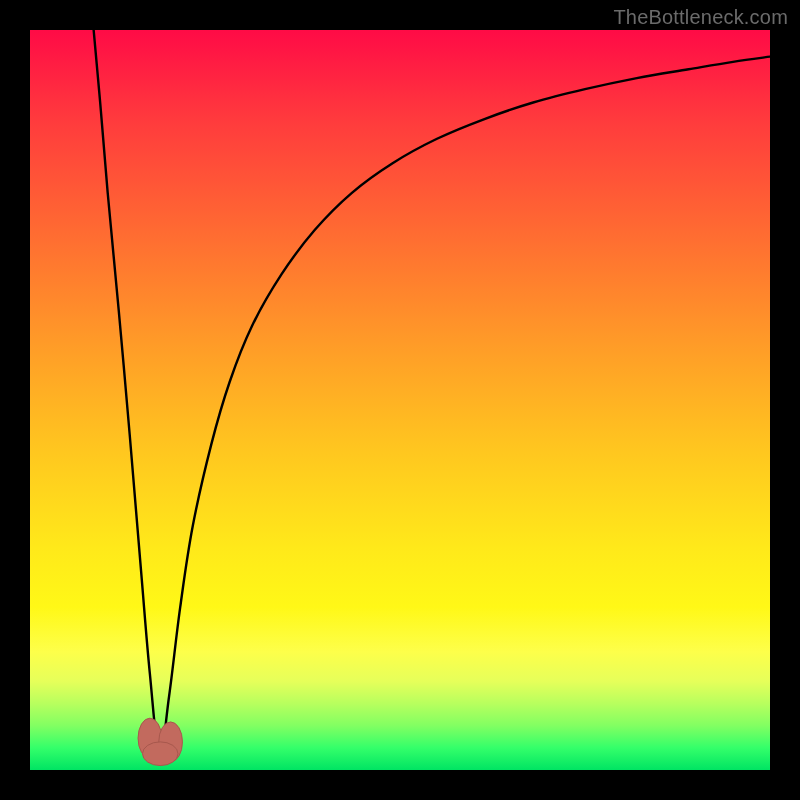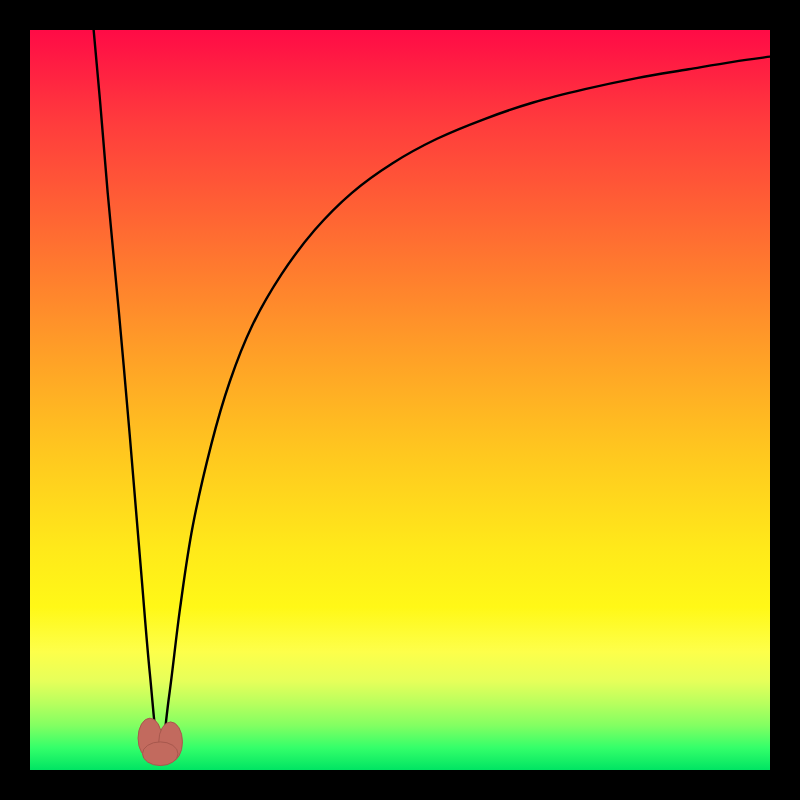--- a/index.html
+++ b/index.html
@@ -56,20 +56,21 @@
     color: #6b6b6b;
     font-size: 20px;
     letter-spacing: 0.2px;
     user-select: none;
   }
 </style>
 </head>
 <body>
 
 <div class="frame">
+  <div class="watermark">TheBottleneck.com</div>
 
   <div class="plot-area">
     <div class="gradient-bg"></div>
     <svg class="curves" viewBox="0 0 740 740" preserveAspectRatio="none">
       <g id="curve-layer">
           <path d="M 63.64 0.00 C 64.84 13.32, 67.77 44.70, 70.30 74.00 C 72.83 103.30, 74.37 125.50, 77.70 162.80 C 81.03 200.10, 84.80 237.24, 88.80 281.20 C 92.80 325.16, 95.90 360.38, 99.90 407.00 C 103.90 453.62, 107.40 497.58, 111.00 540.20 C 114.60 582.82, 116.55 610.50, 119.88 643.80 C 123.21 677.10, 126.04 721.20, 129.50 725.20 C 132.96 729.20, 135.39 692.64, 139.12 666.00 C 142.85 639.36, 145.96 607.84, 150.22 577.20 C 154.48 546.56, 157.21 525.10, 162.80 495.80 C 168.39 466.50, 174.64 440.37, 181.30 414.40 C 187.96 388.43, 192.47 372.81, 199.80 351.50 C 207.13 330.19, 212.68 315.31, 222.00 296.00 C 231.32 276.69, 240.28 261.52, 251.60 244.20 C 262.92 226.88, 272.25 214.45, 284.90 199.80 C 297.55 185.15, 307.91 174.79, 321.90 162.80 C 335.89 150.81, 347.28 142.92, 362.60 133.20 C 377.92 123.48, 390.35 116.77, 407.00 108.78 C 423.65 100.79, 437.78 95.33, 455.10 88.80 C 472.42 82.27, 485.22 77.85, 503.20 72.52 C 521.18 67.19, 536.35 63.60, 555.00 59.20 C 573.65 54.80, 588.15 51.70, 606.80 48.10 C 625.45 44.50, 641.28 42.15, 658.60 39.22 C 675.92 36.29, 688.35 34.08, 703.00 31.82 C 717.65 29.56, 733.34 27.57, 740.00 26.64" fill="none" stroke="#000000" stroke-width="2.4" stroke-linecap="round" stroke-linejoin="round"></path>
         </g>
       <g id="marker-layer">
           <ellipse cx="119.88" cy="708.18" rx="11.84" ry="19.98" fill="#c26a5e" stroke="#a7584d" stroke-width="1"></ellipse>
           <ellipse cx="140.60" cy="711.88" rx="11.84" ry="19.98" fill="#c26a5e" stroke="#a7584d" stroke-width="1"></ellipse>

